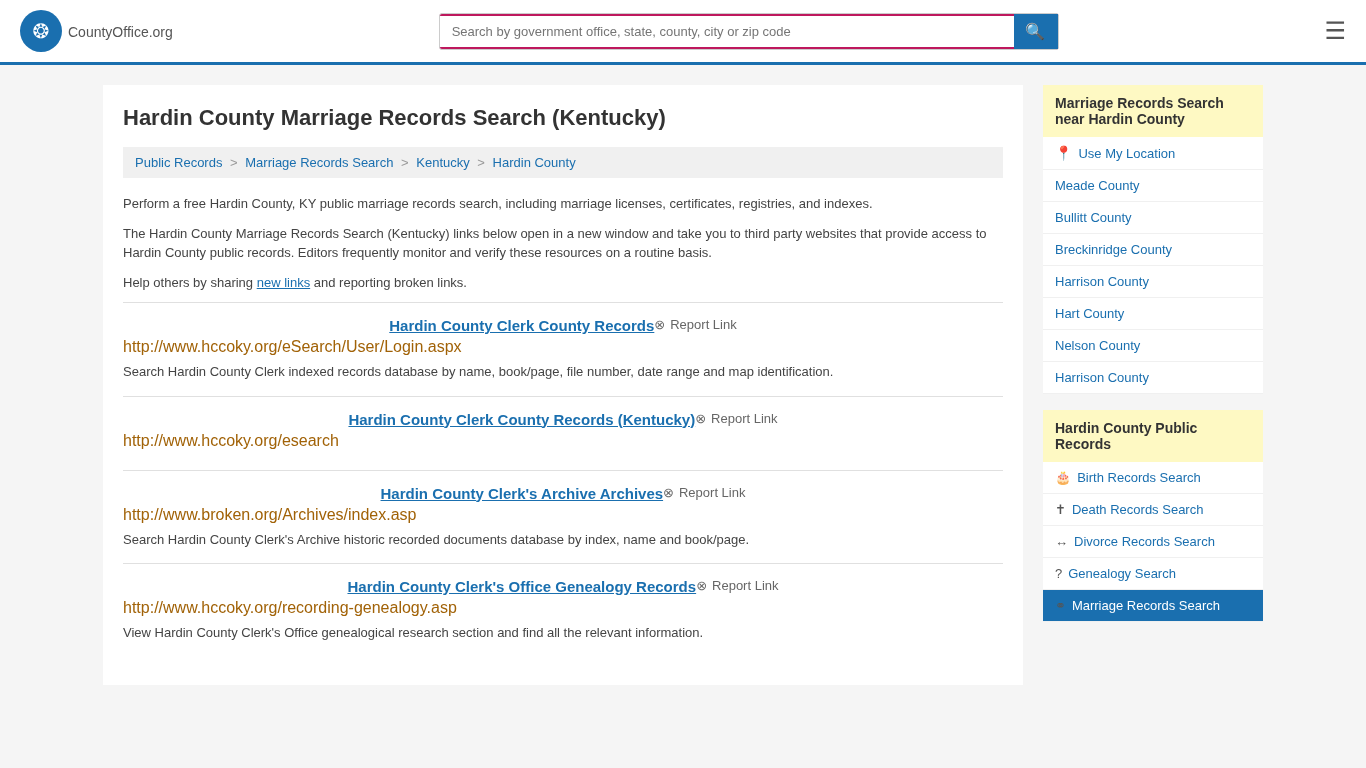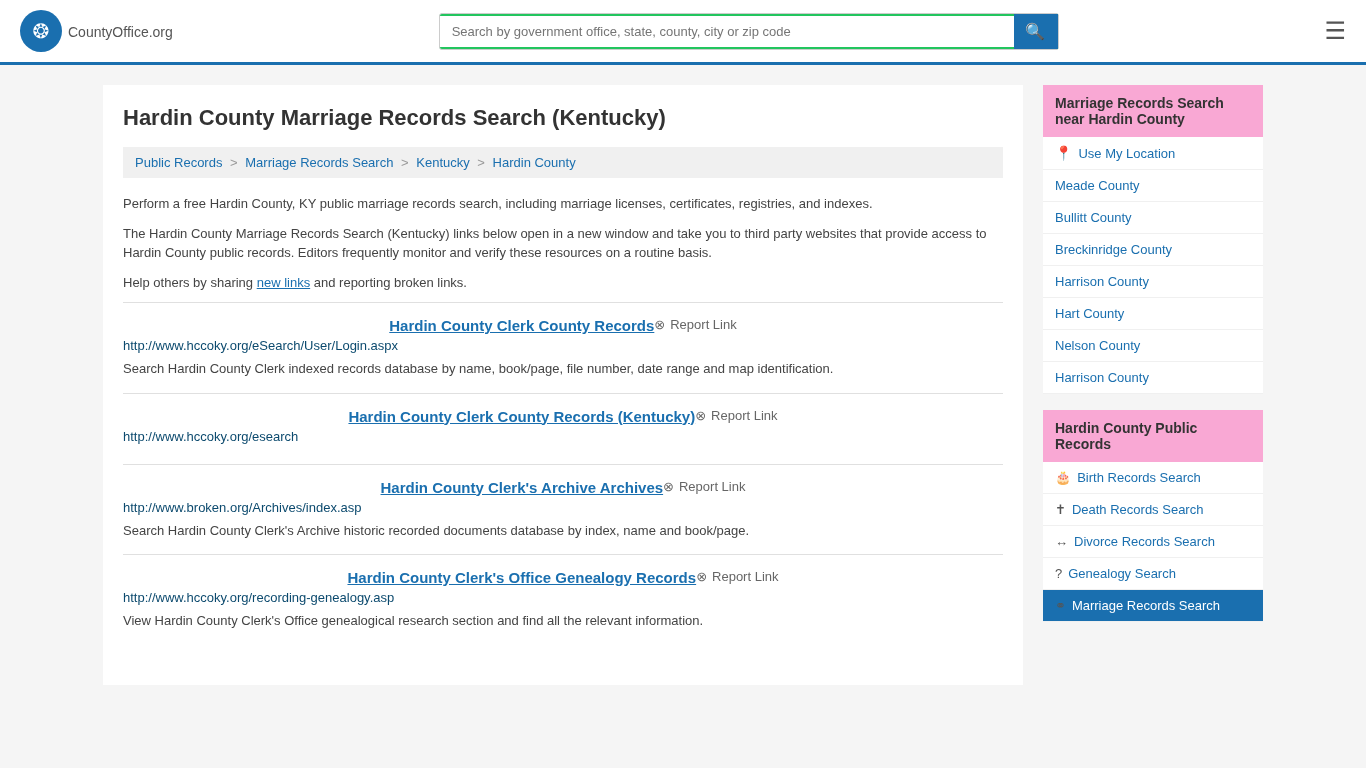--- a/index.html
+++ b/index.html
@@ -37,21 +37,21 @@
     }
     #logo-text span { color: #555; font-weight: normal; font-size: 14px; }
     #search-area {
       display: flex;
       align-items: center;
       flex: 1;
       max-width: 620px;
       margin: 0 30px;
       border: 1px solid #ccc;
       border-radius: 3px;
-      background: #22c55e;
+      background: #be185d;
     }
     #search-input {
       flex: 1;
       border: none;
       outline: none;
       padding: 8px 12px;
       font-size: 13px;
       color: #999;
     }
     #search-button {
@@ -129,41 +129,41 @@
     .report-link {
       display: flex;
       align-items: center;
       gap: 5px;
       font-size: 13px;
       color: #666;
       cursor: pointer;
       white-space: nowrap;
     }
     .result-url {
-      color: #0c4a6e;
-      font-size: 13px;
+      color: #a16207;
+      font-size: 16px;
       margin-bottom: 6px;
     }
     .result-desc {
       font-size: 13px;
       color: #444;
       line-height: 1.5;
     }
 
     
     #sidebar {
       width: 220px;
       flex-shrink: 0;
     }
     .sidebar-section {
       background: #fff;
       margin-bottom: 16px;
     }
     .sidebar-header {
-      background: #f9a8d4;
+      background: #fef9c3;
       padding: 10px 12px;
       font-size: 14px;
       font-weight: bold;
       color: #333;
     }
     .sidebar-item {
       padding: 8px 12px;
       border-bottom: 1px solid #f0f0f0;
       font-size: 13px;
     }

